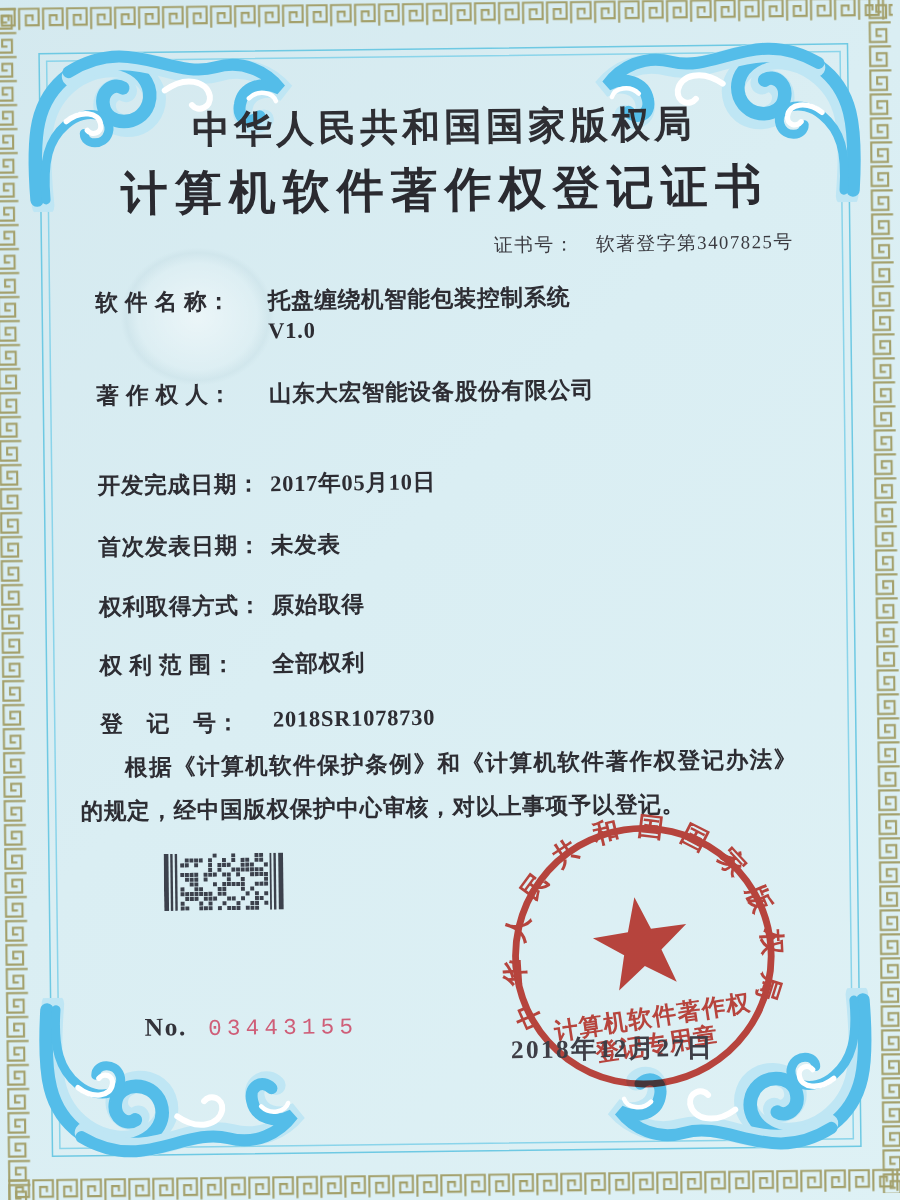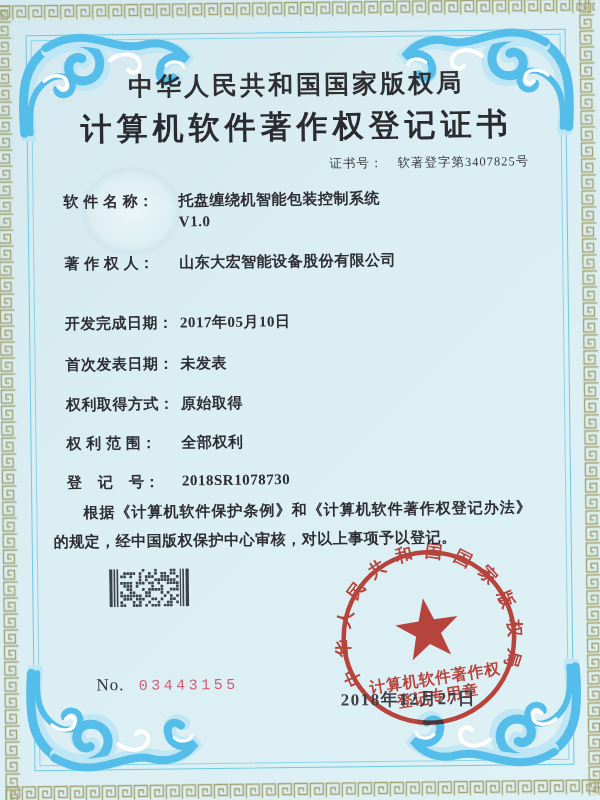--- a/index.html
+++ b/index.html
@@ -60,21 +60,21 @@
   .body-par{
     position:absolute;left:62px;top:504px;width:478px;
     font-size:15px;font-weight:bold;color:#2d2d33;line-height:29px;
     text-indent:2em;letter-spacing:.5px;text-align:justify;
   }
   
   .barcode{position:absolute;left:117px;top:575px;width:82px;height:38px;}
   .barcode svg{display:block;width:100%;height:100%;fill:#3c414c;}
   
   .serial{position:absolute;left:103px;top:681px;font-size:17px;color:#33333a;}
-  .serial .no-label{font-weight:normal;letter-spacing:1px;margin-top:26px;}
+  .serial .no-label{font-weight:bold;letter-spacing:1px;margin-top:26px;}
   .serial .no-value{
     color:#cf5e78;font-size:15px;letter-spacing:3.5px;margin-left:10px;
     font-family:"Liberation Mono","DejaVu Sans Mono",monospace;
   }
   
   .seal{position:absolute;left:345px;top:556px;width:182px;height:182px;mix-blend-mode:multiply;opacity:.92;}
   .seal svg{display:block;width:100%;height:100%;overflow:visible;}
   .seal-ring{fill:none;stroke:#d0382e;stroke-width:5.5;}
   .seal-ring-text{fill:#d0382e;font-size:21px;font-weight:bold;letter-spacing:13px;}
   .seal-inner-text{fill:#d0382e;font-size:19px;font-weight:bold;text-anchor:middle;letter-spacing:1px;}

